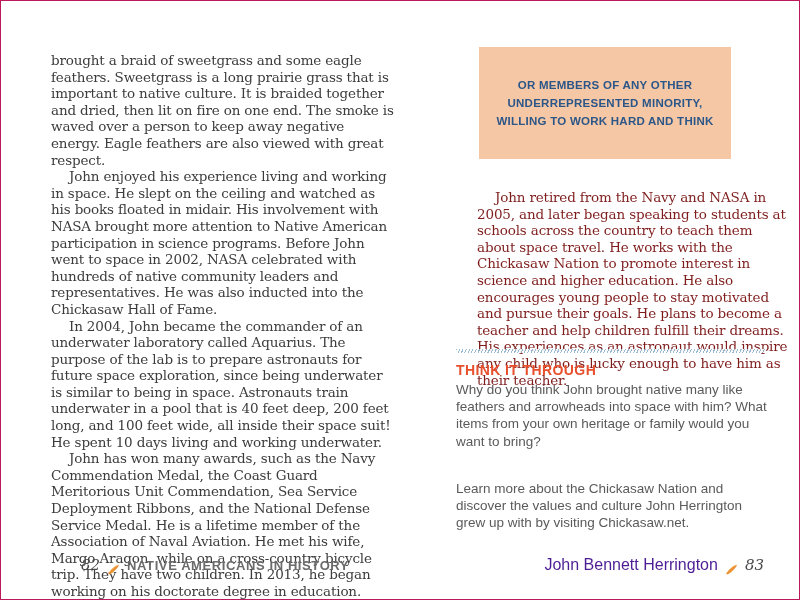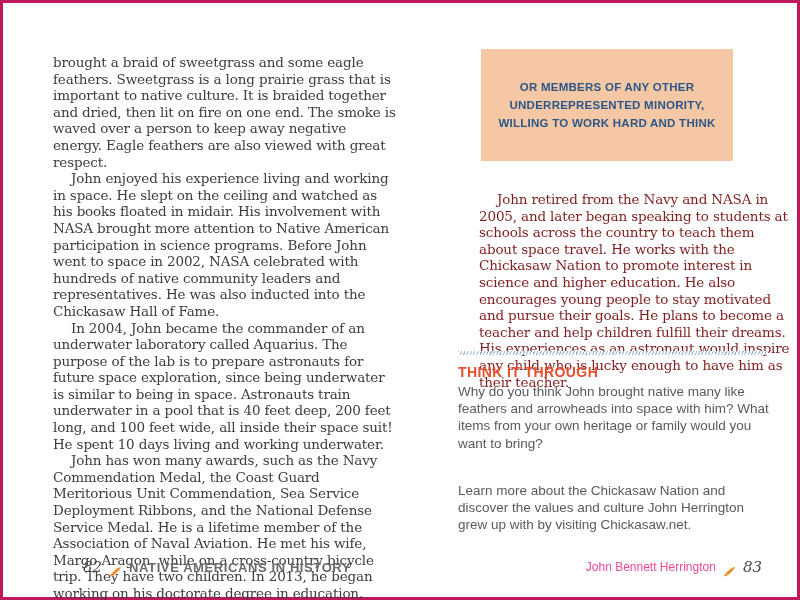--- a/index.html
+++ b/index.html
@@ -4,21 +4,21 @@
 <style>
   html,body{margin:0;padding:0;}
   body{
     width:800px;height:600px;background:#ffffff;
     font-family:"DejaVu Serif", serif;
     color:#3b3b3b;
     position:relative;overflow:hidden;
   }
   .spread{
     position:absolute;inset:0;background:#ffffff;
-    border:3px solid #be185d;box-sizing:border-box;
+    border:1px solid #be185d;box-sizing:border-box;
   }
   
   .left-col{
     position:absolute;left:50px;top:51px;width:344px;
     font-size:13.5px;line-height:16.6px;color:#3c3c3c;
     letter-spacing:-0.15px;
   }
   .left-col p{margin:0;}
   .left-col p.indent{text-indent:18px;}
   
@@ -68,21 +68,21 @@
     font-size:15px;color:#4a4a4a;
   }
   .running-head{
     font-family:"Liberation Sans", sans-serif;
     font-size:13px;letter-spacing:0.6px;color:#6b6b6b;
     text-transform:uppercase;
     font-weight:bold;
   }
   .running-name{
     font-family:"Liberation Sans", sans-serif;
-    font-size:12px;color:#ec4899;
+    font-size:16px;color:#4c1d95;
   }
   .feather{width:13px;height:11px;display:inline-block;}
 </style>
 </head>
 <body>
 
 <div class="spread">
 
   <div class="left-col">
     <p>brought a braid of sweetgrass and some eagle feathers. Sweetgrass is a long prairie grass that is important to native culture. It is braided together and dried, then lit on fire on one end. The smoke is waved over a person to keep away negative energy. Eagle feathers are also viewed with great respect.</p>

